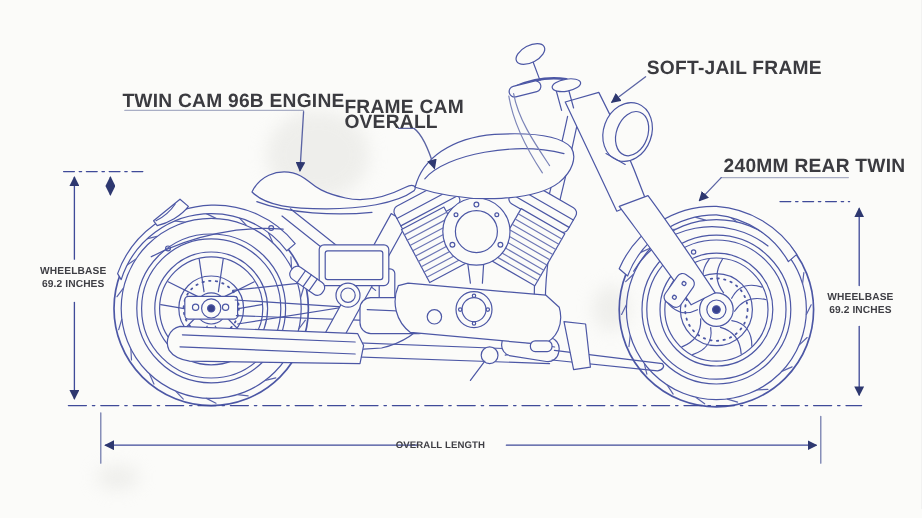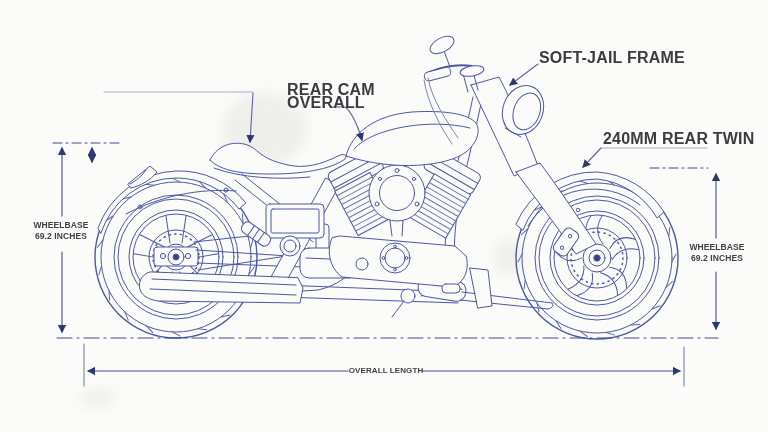--- a/index.html
+++ b/index.html
@@ -17,21 +17,21 @@
   #lbl-engine-top{left:102px;top:76px;}
   #lbl-engine-mid{left:287px;top:83px;line-height:13px;}
   #lbl-frame{left:539px;top:49px;}
   #lbl-rear-tire{left:603px;top:130px;}
   .dim-label{
     position:absolute;font-weight:700;color:#3f3f45;font-size:8.5px;
     line-height:11px;text-align:center;letter-spacing:.1px;
   }
   #lbl-wb-left{left:24px;top:220px;width:74px;}
   #lbl-wb-right{left:682px;top:242px;width:70px;}
-  #lbl-overall{left:343px;top:365px;width:86px;font-size:8px;}
+  #lbl-overall{left:324px;top:365px;width:86px;font-size:8px;}
   .wm{position:absolute;border-radius:50%;background:#e4e4e0;filter:blur(7px);opacity:.55;}
   #wm1{left:222px;top:92px;width:86px;height:74px;}
   #wm2{left:80px;top:388px;width:36px;height:20px;}
   #wm3{left:494px;top:238px;width:30px;height:38px;}
 </style>
 </head>
 <body>
 
 <div id="stage">
 
@@ -332,23 +332,24 @@
         <path d="M 104,92 H 253" stroke="#a9aec5" stroke-width="1"></path>
         <path d="M 253,93 L 250,142" stroke="#5b64a4" marker-end="url(#ah)"></path>
         <path d="M 332,107 H 345 C 352,112 358,127 362,140" stroke="#5b64a4" marker-end="url(#ah)"></path>
         <path d="M 538,64 L 510,85" stroke="#5b64a4" marker-end="url(#ah)"></path>
         <path d="M 601,148 H 707" stroke="#a9aec5" stroke-width="1"></path>
         <path d="M 601,148 L 583,167" stroke="#5b64a4" marker-end="url(#ah)"></path>
       </g>
     </g>
   </svg>
 
+  <div class="lbl callout" id="lbl-engine-top">TWIN CAM 96B ENGINE</div>
 
   <div class="lbl callout" id="lbl-engine-mid">
-    <div>REAR CAM</div>
+    <div>FRAME CAM</div>
     <div>OVERALL</div>
   </div>
 
   <div class="lbl callout" id="lbl-frame">SOFT-JAIL FRAME</div>
 
   <div class="lbl callout" id="lbl-rear-tire">240MM REAR TWIN</div>
 
   <div class="dim-label" id="lbl-wb-left">
     <div>WHEELBASE</div>
     <div>69.2 INCHES</div>

